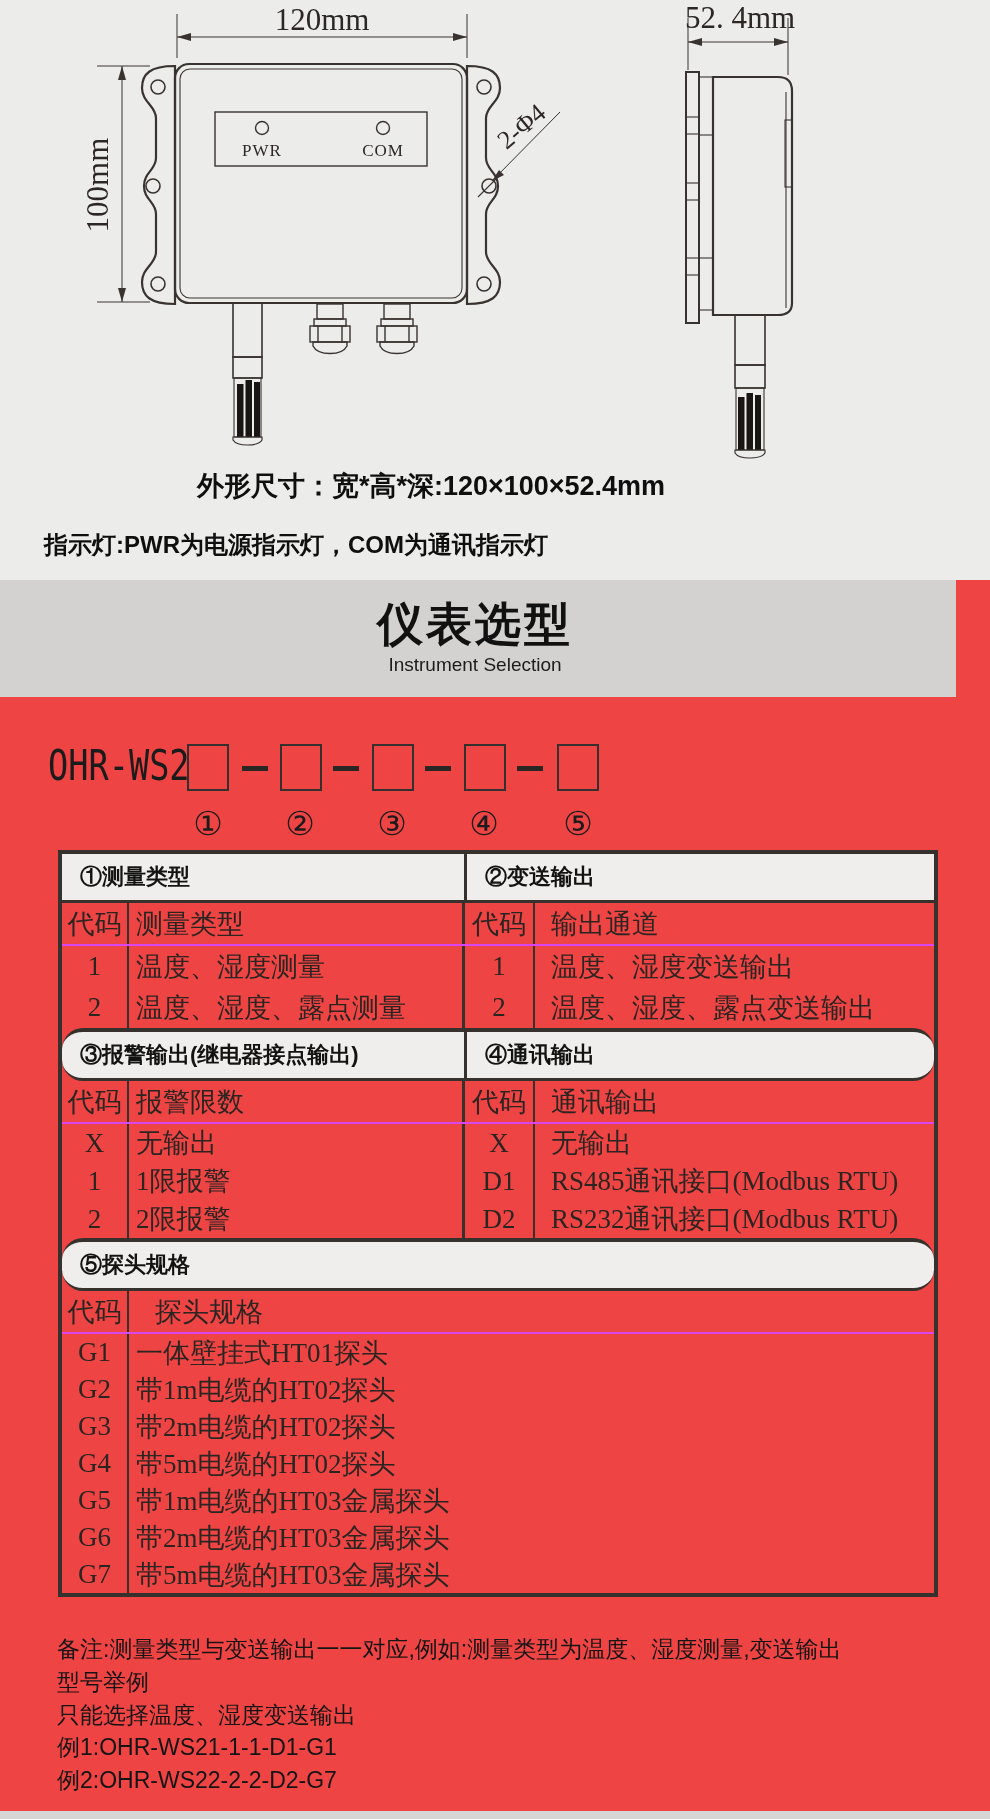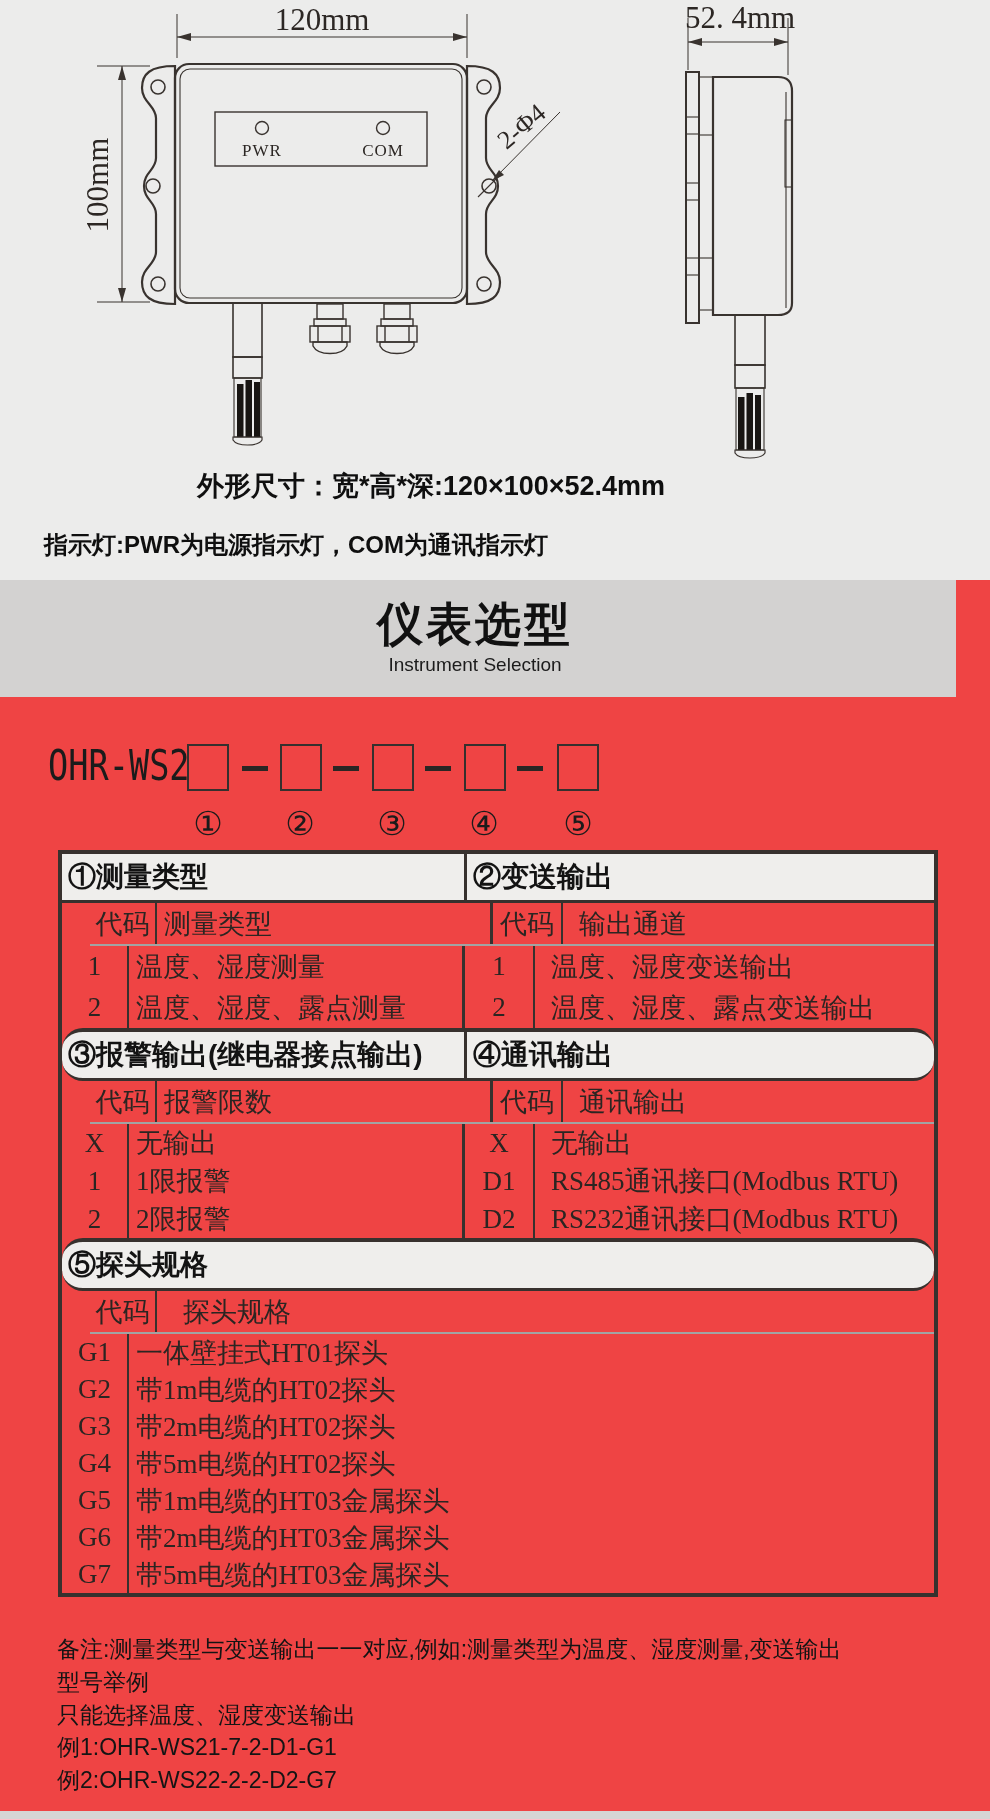--- a/index.html
+++ b/index.html
@@ -31,23 +31,23 @@
   .d1{left:242px}.d2{left:333px}.d3{left:425px}.d4{left:517px}
   .model-pos{position:absolute;top:804px;width:44px;text-align:center;
     font-size:33px;color:#1b1b1b;font-family:"Liberation Sans",sans-serif;}
   .p1{left:186px}.p2{left:278px}.p3{left:370px}.p4{left:462px}.p5{left:556px}
 
   
   .sel-table{position:absolute;left:58px;top:850px;width:872px;border:4px solid #37312e;background:transparent;}
   .trow{display:flex;align-items:stretch;}
   .cell{display:flex;align-items:center;box-sizing:border-box;overflow:hidden;white-space:nowrap;}
   .hdr{height:46px;border-bottom:3px solid #37312e;background:#efeeec;}
-  .hdr .cell{font-size:28px;font-weight:650;color:#131313;font-family:"Liberation Sans",sans-serif;padding-left:6px;}
+  .hdr .cell{font-size:22px;font-weight:650;color:#131313;font-family:"Liberation Sans",sans-serif;padding-left:18px;}
   .sep{border-top:4px solid #37312e;border-radius:21px;}
-  .sub{height:41px;border-bottom:2px solid #a3a3a3;margin-left:28px;}
+  .sub{height:41px;border-bottom:2px solid #d946ef;}
   .datarow{height:38px;}
   .r41{height:41px;} .r37{height:37px;}
   .serif-c{font-family:"Liberation Serif",serif;font-size:27px;color:#2b2522;}
   .c1{width:67px;border-right:2px solid #37312e;justify-content:center;}
   .c2{width:336px;border-right:3px solid #37312e;padding-left:7px;}
   .c3{width:70px;border-right:2px solid #37312e;justify-content:center;}
   .c4{flex:1;padding-left:16px;font-family:Liberation Serif, serif;}
   .hL{width:405px;border-right:3px solid #37312e;}
   .hR{flex:1;}
   .cfull{flex:1;padding-left:7px;}
@@ -300,18 +300,18 @@
     <div class="trow r37 serif-c">
       <div class="cell c1">G7</div>
       <div class="cell cfull">带5m电缆的HT03金属探头</div>
     </div>
   </div>
 
   <div class="remarks">
     <div>备注:测量类型与变送输出一一对应,例如:测量类型为温度、湿度测量,变送输出</div>
     <div>型号举例</div>
     <div>只能选择温度、湿度变送输出</div>
-    <div>例1:OHR-WS21-7-2-D1-G1</div>
+    <div>例1:OHR-WS21-1-1-D1-G1</div>
     <div>例2:OHR-WS22-2-2-D2-G7</div>
   </div>
 
   <div class="bottom-strip"></div>
 </div>
 
 </body></html>

